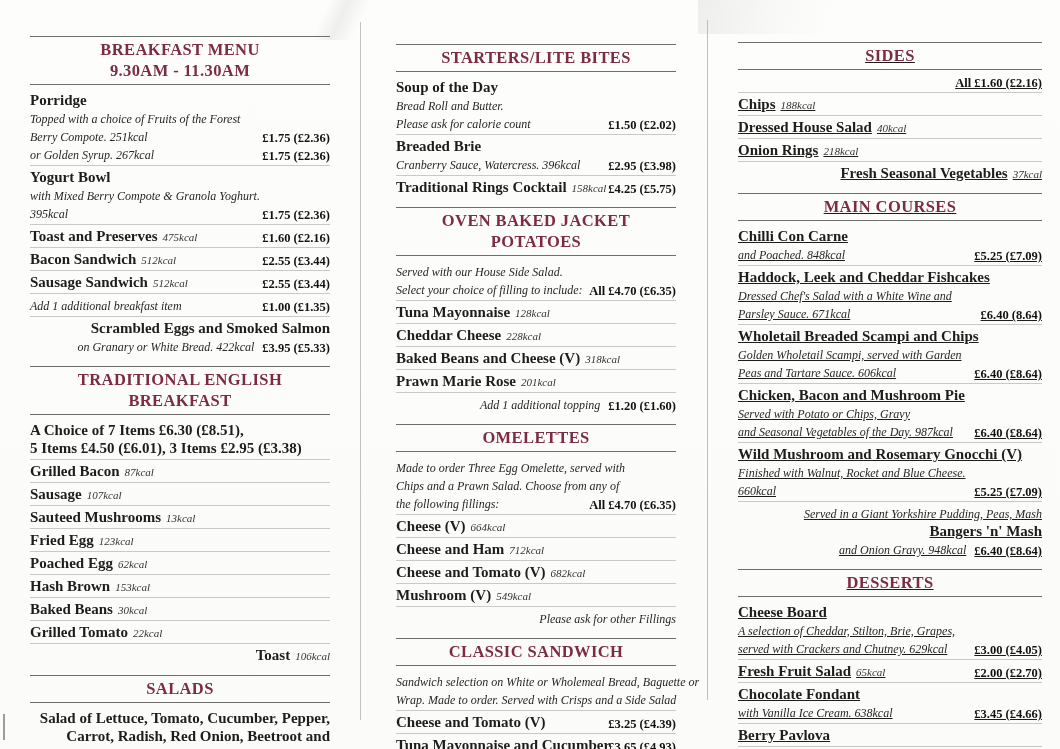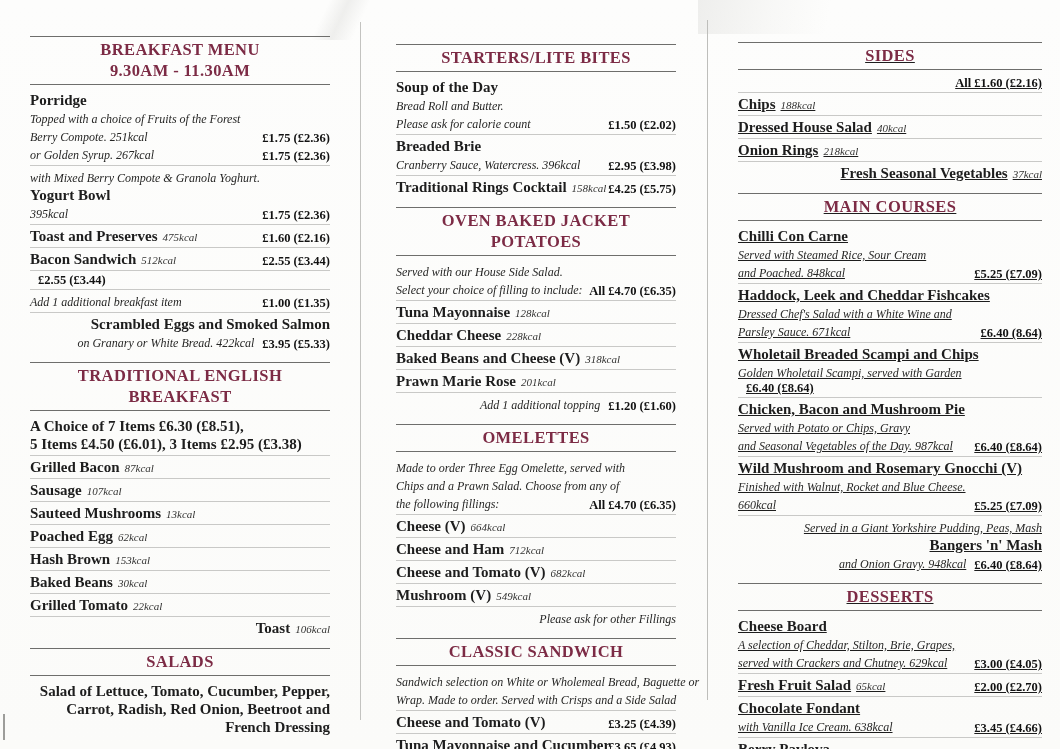--- a/index.html
+++ b/index.html
@@ -80,44 +80,45 @@
             <span class="left-text"><span class="t-desc">Berry Compote. 251kcal</span></span>
             <span class="t-price">£1.75 (£2.36)</span>
           </div>
           <div class="line">
             <span class="left-text"><span class="t-desc">or Golden Syrup. 267kcal</span></span>
             <span class="t-price">£1.75 (£2.36)</span>
           </div>
         </div>
         <div class="item rule">
           <div class="line">
+            <span class="left-text"><span class="t-name">Yogurt Bowl</span></span>
+          </div>
+          <div class="line">
             <span class="left-text"><span class="t-desc">with Mixed Berry Compote &amp; Granola Yoghurt.</span></span>
-          </div>
-          <div class="line">
-            <span class="left-text"><span class="t-name">Yogurt Bowl</span></span>
           </div>
           <div class="line">
             <span class="left-text"><span class="t-desc">395kcal</span></span>
             <span class="t-price">£1.75 (£2.36)</span>
           </div>
         </div>
         <div class="item rule">
           <div class="line">
             <span class="left-text"><span class="t-name">Toast and Preserves</span><span class="t-kcal">475kcal</span></span>
             <span class="t-price">£1.60 (£2.16)</span>
           </div>
         </div>
         <div class="item rule">
           <div class="line">
             <span class="left-text"><span class="t-name">Bacon Sandwich</span><span class="t-kcal">512kcal</span></span>
             <span class="t-price">£2.55 (£3.44)</span>
           </div>
         </div>
         <div class="item rule">
           <div class="line">
+            <span class="left-text"><span class="t-name">Sausage Sandwich</span><span class="t-kcal">512kcal</span></span>
             <span class="t-price">£2.55 (£3.44)</span>
           </div>
         </div>
         <div class="item rule">
           <div class="line">
             <span class="left-text"><span class="t-desc">Add 1 additional breakfast item</span></span>
             <span class="t-price">£1.00 (£1.35)</span>
           </div>
         </div>
         <div class="item norule">
@@ -153,20 +154,25 @@
             <span class="left-text"><span class="t-name">Sausage</span><span class="t-kcal">107kcal</span></span>
           </div>
         </div>
         <div class="item rule">
           <div class="line">
             <span class="left-text"><span class="t-name">Sauteed Mushrooms</span><span class="t-kcal">13kcal</span></span>
           </div>
         </div>
         <div class="item rule">
           <div class="line">
+            <span class="left-text"><span class="t-name">Fried Egg</span><span class="t-kcal">123kcal</span></span>
+          </div>
+        </div>
+        <div class="item rule">
+          <div class="line">
             <span class="left-text"><span class="t-name">Poached Egg</span><span class="t-kcal">62kcal</span></span>
           </div>
         </div>
         <div class="item rule">
           <div class="line">
             <span class="left-text"><span class="t-name">Hash Brown</span><span class="t-kcal">153kcal</span></span>
           </div>
         </div>
         <div class="item rule">
           <div class="line">
@@ -376,23 +382,20 @@
       </div>
       <div class="section">
         <div class="section-header">
           <div class="section-title">MAIN COURSES</div>
         </div>
         <div class="item rule">
           <div class="line">
             <span class="left-text"><span class="t-name">Chilli Con Carne</span></span>
           </div>
           <div class="line">
-            <span class="left-text"><span class="t-desc">Served with Steamed Rice, Sour Cream</span></span>
-          </div>
-          <div class="line">
             <span class="left-text"><span class="t-desc">and Poached. 848kcal</span></span>
             <span class="t-price">£5.25 (£7.09)</span>
           </div>
         </div>
         <div class="item rule">
           <div class="line">
             <span class="left-text"><span class="t-name">Haddock, Leek and Cheddar Fishcakes</span></span>
           </div>
           <div class="line">
             <span class="left-text"><span class="t-desc">Dressed Chef's Salad with a White Wine and</span></span>
@@ -403,20 +406,21 @@
           </div>
         </div>
         <div class="item rule">
           <div class="line">
             <span class="left-text"><span class="t-name">Wholetail Breaded Scampi and Chips</span></span>
           </div>
           <div class="line">
             <span class="left-text"><span class="t-desc">Golden Wholetail Scampi, served with Garden</span></span>
           </div>
           <div class="line">
+            <span class="left-text"><span class="t-desc">Peas and Tartare Sauce. 606kcal</span></span>
             <span class="t-price">£6.40 (£8.64)</span>
           </div>
         </div>
         <div class="item rule">
           <div class="line">
             <span class="left-text"><span class="t-name">Chicken, Bacon and Mushroom Pie</span></span>
           </div>
           <div class="line">
             <span class="left-text"><span class="t-desc">Served with Potato or Chips, Gravy</span></span>
           </div>

